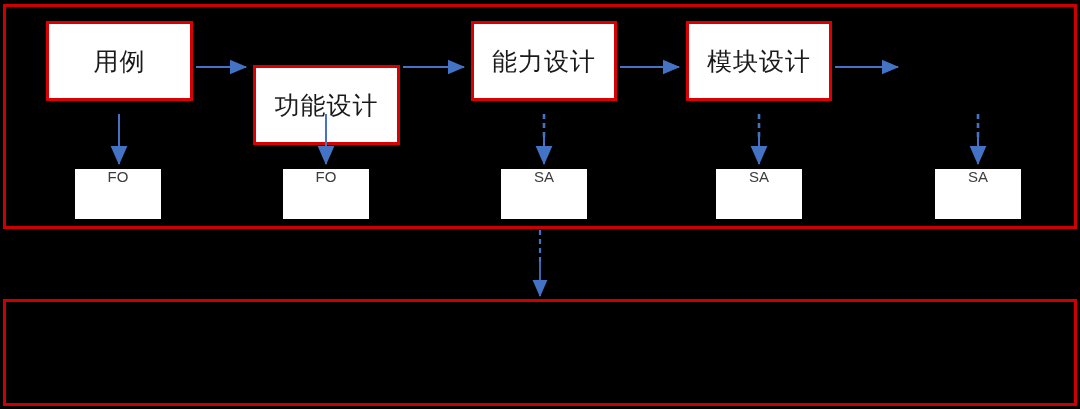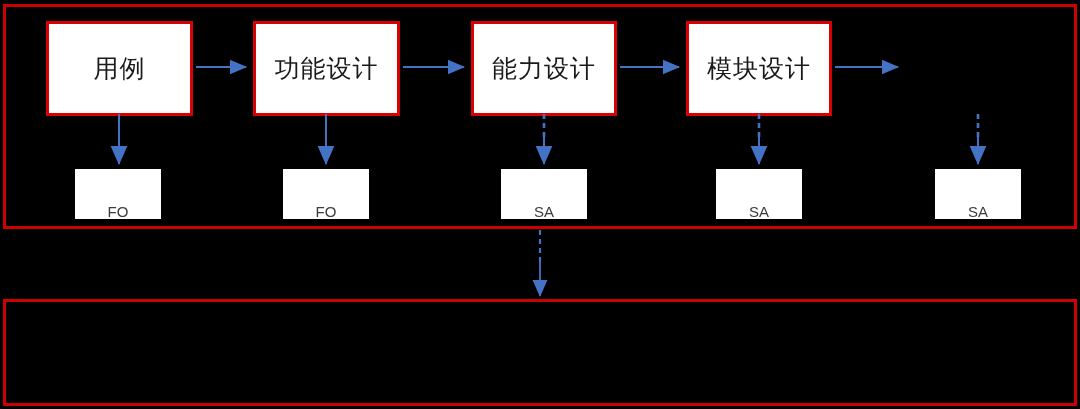--- a/index.html
+++ b/index.html
@@ -43,31 +43,31 @@
     border: 3px solid #D80000;
     box-sizing: border-box;
     display: flex;
     align-items: center;
     justify-content: center;
     color: #1A1A1A;
     font-size: 25px;
     letter-spacing: 1px;
     line-height: 1;
     top: 21px;
-    height: 95px;
+    height: 80px;
   }
 
   
   .artifact-box {
     position: absolute;
     background: #FFFFFF;
     border: none;
     box-sizing: border-box;
     display: flex;
-    align-items: flex-end;
+    align-items: flex-start;
     justify-content: center;
     color: #3C3C3C;
     font-size: 15px;
     line-height: 1;
     top: 169px;
     height: 50px;
   }
 
   
   #connectors {
@@ -86,21 +86,21 @@
 
   <div class="container-box" id="upper-container"></div>
 
   <div class="container-box" id="lower-container">
     <span></span>
   </div>
 
   <div class="stage-box" style="left:46px;  width:147px;">
     <span>用例</span>
   </div>
-  <div class="stage-box" style="left:253px; width:147px;">
+  <div class="stage-box" style="left:253px; width:147px;margin-top:44px;">
     <span>功能设计</span>
   </div>
   <div class="stage-box" style="left:471px; width:146px;">
     <span>能力设计</span>
   </div>
   <div class="stage-box" style="left:686px; width:146px;justify-content:center;">
     <span>模块设计</span>
   </div>
 
   <div class="artifact-box" style="left:75px;  width:86px;">

